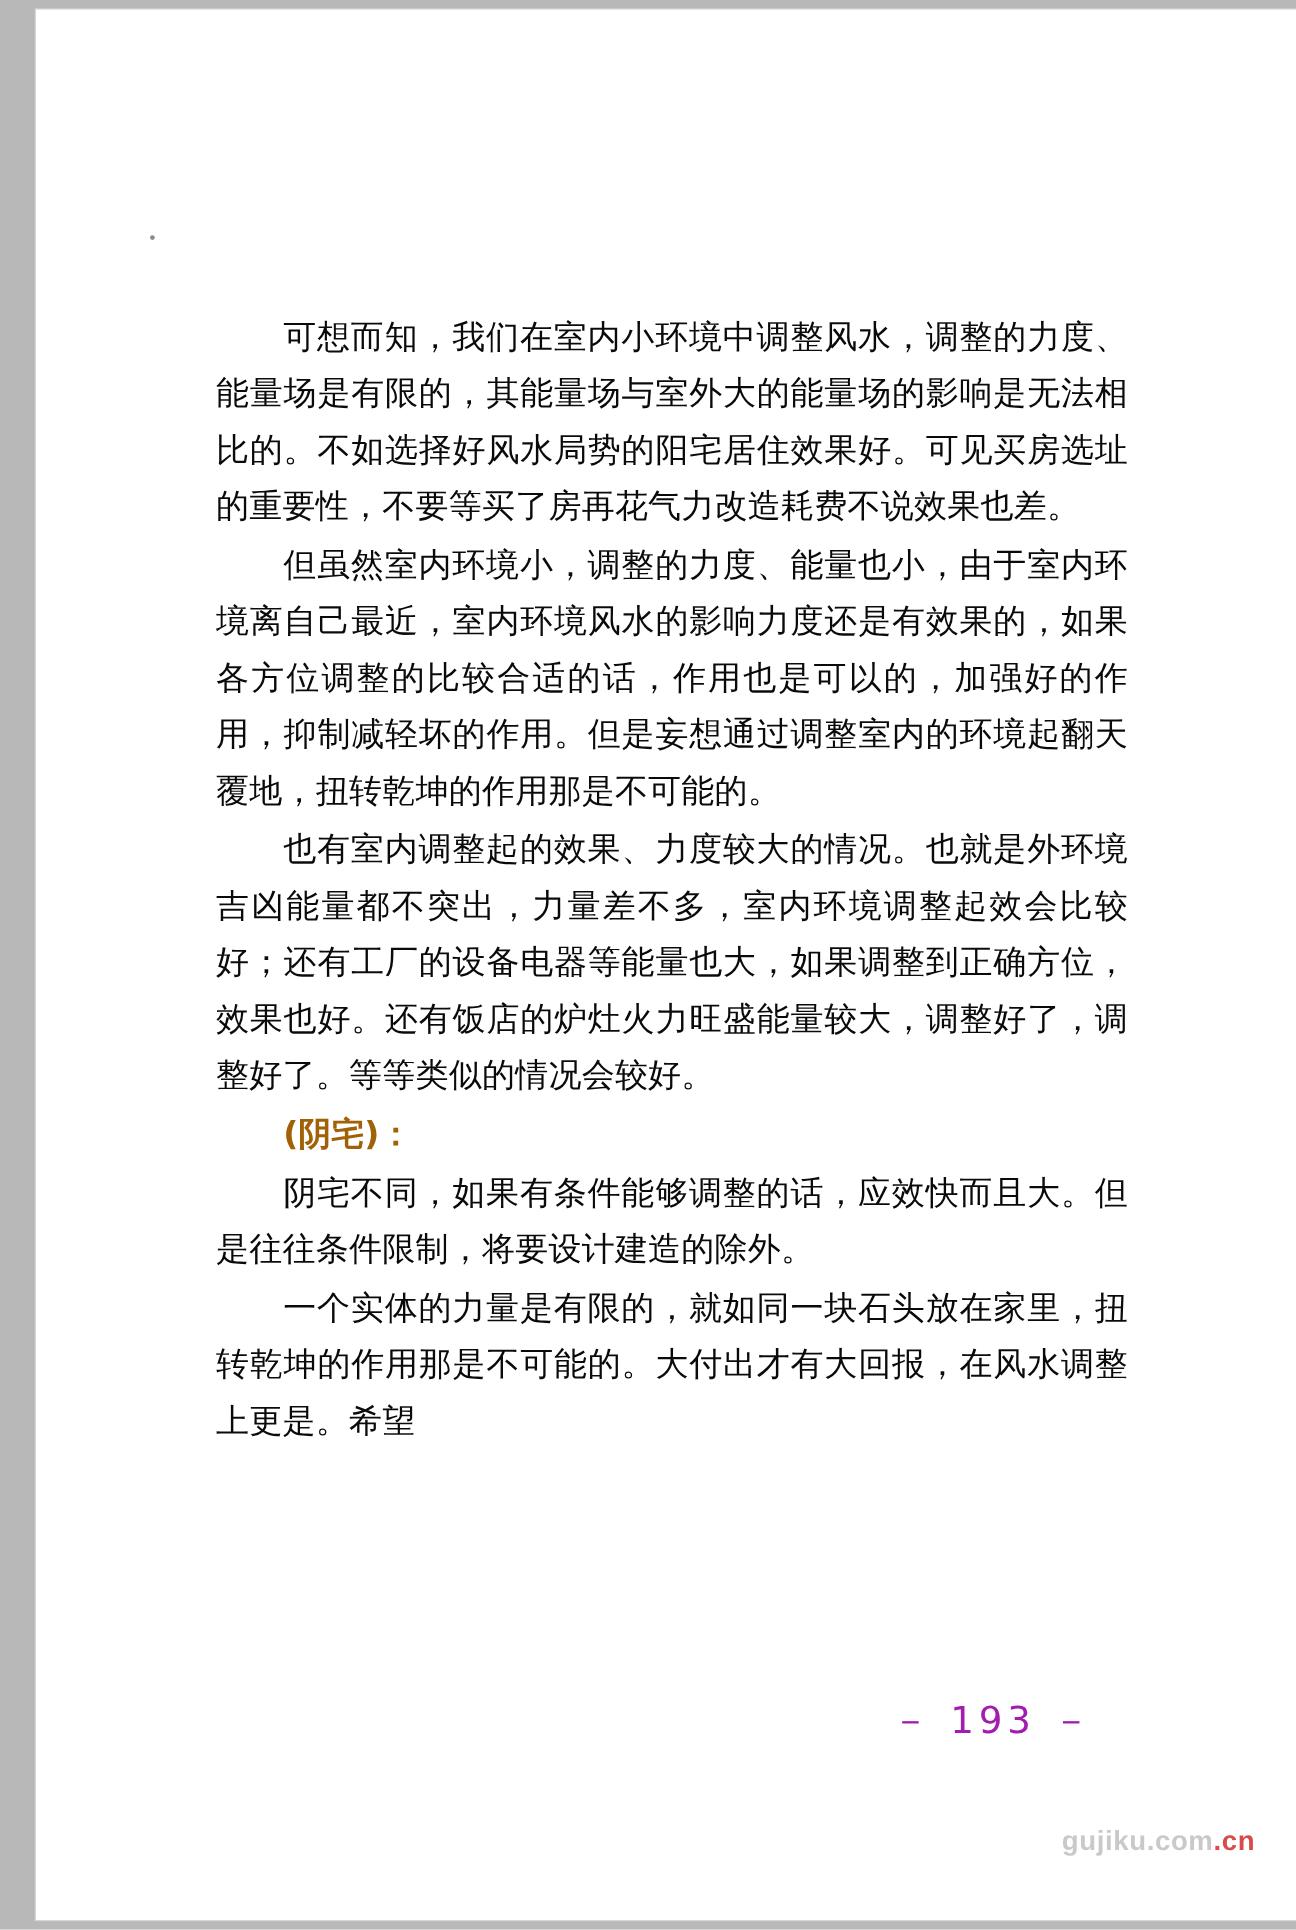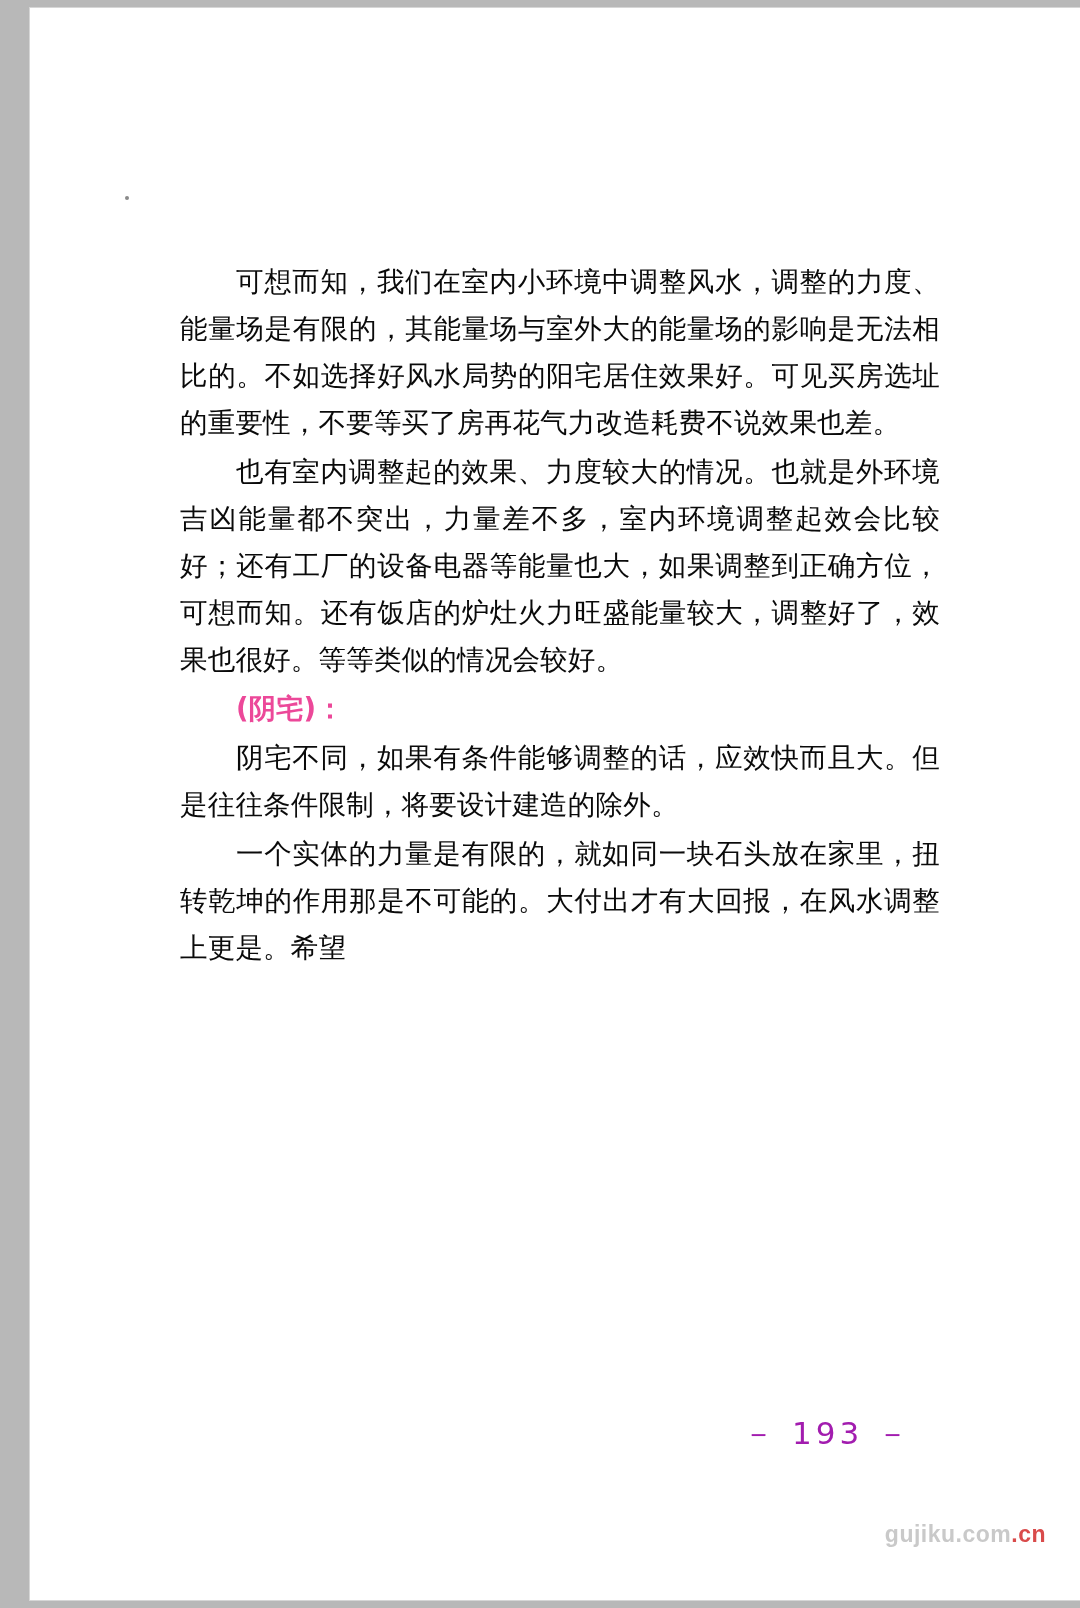--- a/index.html
+++ b/index.html
@@ -48,21 +48,21 @@
     text-justify: inter-character;
     letter-spacing: 0.2px;
     text-indent: 56px;
     font-weight: 500;
   }
   p.section-head {
     margin: 0 0 2px 0;
     font-family: "DejaVu Sans", sans-serif;
     font-size: 27.5px;
     line-height: 47px;
-    color: #ec4899;
+    color: #a16207;
     text-indent: 56px;
     font-weight: 700;
   }
   .page-number-row {
     position: absolute;
     left: 150px;
     top: 1405px;
     width: 760px;
     text-align: right;
     padding-right: 28px;
@@ -95,22 +95,23 @@
 
 <div class="page">
 
   <div class="speck"></div>
 
   <div class="page-inner">
 
     <p class="body-text">可想而知，我们在室内小环境中调整风水，调整的力度、能量场是有限的，其能量场与室外大的能量场的影响是无法相比的。不如选择好风水局势的阳宅居住效果好。可见买房选址的重要性，不要等买了房再花气力改造耗费不说效果也差。</p>
 
 
+    <p class="body-text">但虽然室内环境小，调整的力度、能量也小，由于室内环境离自己最近，室内环境风水的影响力度还是有效果的，如果各方位调整的比较合适的话，作用也是可以的，加强好的作用，抑制减轻坏的作用。但是妄想通过调整室内的环境起翻天覆地，扭转乾坤的作用那是不可能的。</p>
 
-    <p class="body-text">也有室内调整起的效果、力度较大的情况。也就是外环境吉凶能量都不突出，力量差不多，室内环境调整起效会比较好；还有工厂的设备电器等能量也大，如果调整到正确方位，可想而知。还有饭店的炉灶火力旺盛能量较大，调整好了，效果也很好。等等类似的情况会较好。</p>
+    <p class="body-text">也有室内调整起的效果、力度较大的情况。也就是外环境吉凶能量都不突出，力量差不多，室内环境调整起效会比较好；还有工厂的设备电器等能量也大，如果调整到正确方位，效果也好。还有饭店的炉灶火力旺盛能量较大，调整好了，调整好了。等等类似的情况会较好。</p>
 
     <p class="section-head">(阴宅)：</p>
 
     <p class="body-text">阴宅不同，如果有条件能够调整的话，应效快而且大。但是往往条件限制，将要设计建造的除外。</p>
 
     <p class="body-text">一个实体的力量是有限的，就如同一块石头放在家里，扭转乾坤的作用那是不可能的。大付出才有大回报，在风水调整上更是。希望</p>
 
   </div>
 
   <div class="page-number-row">

